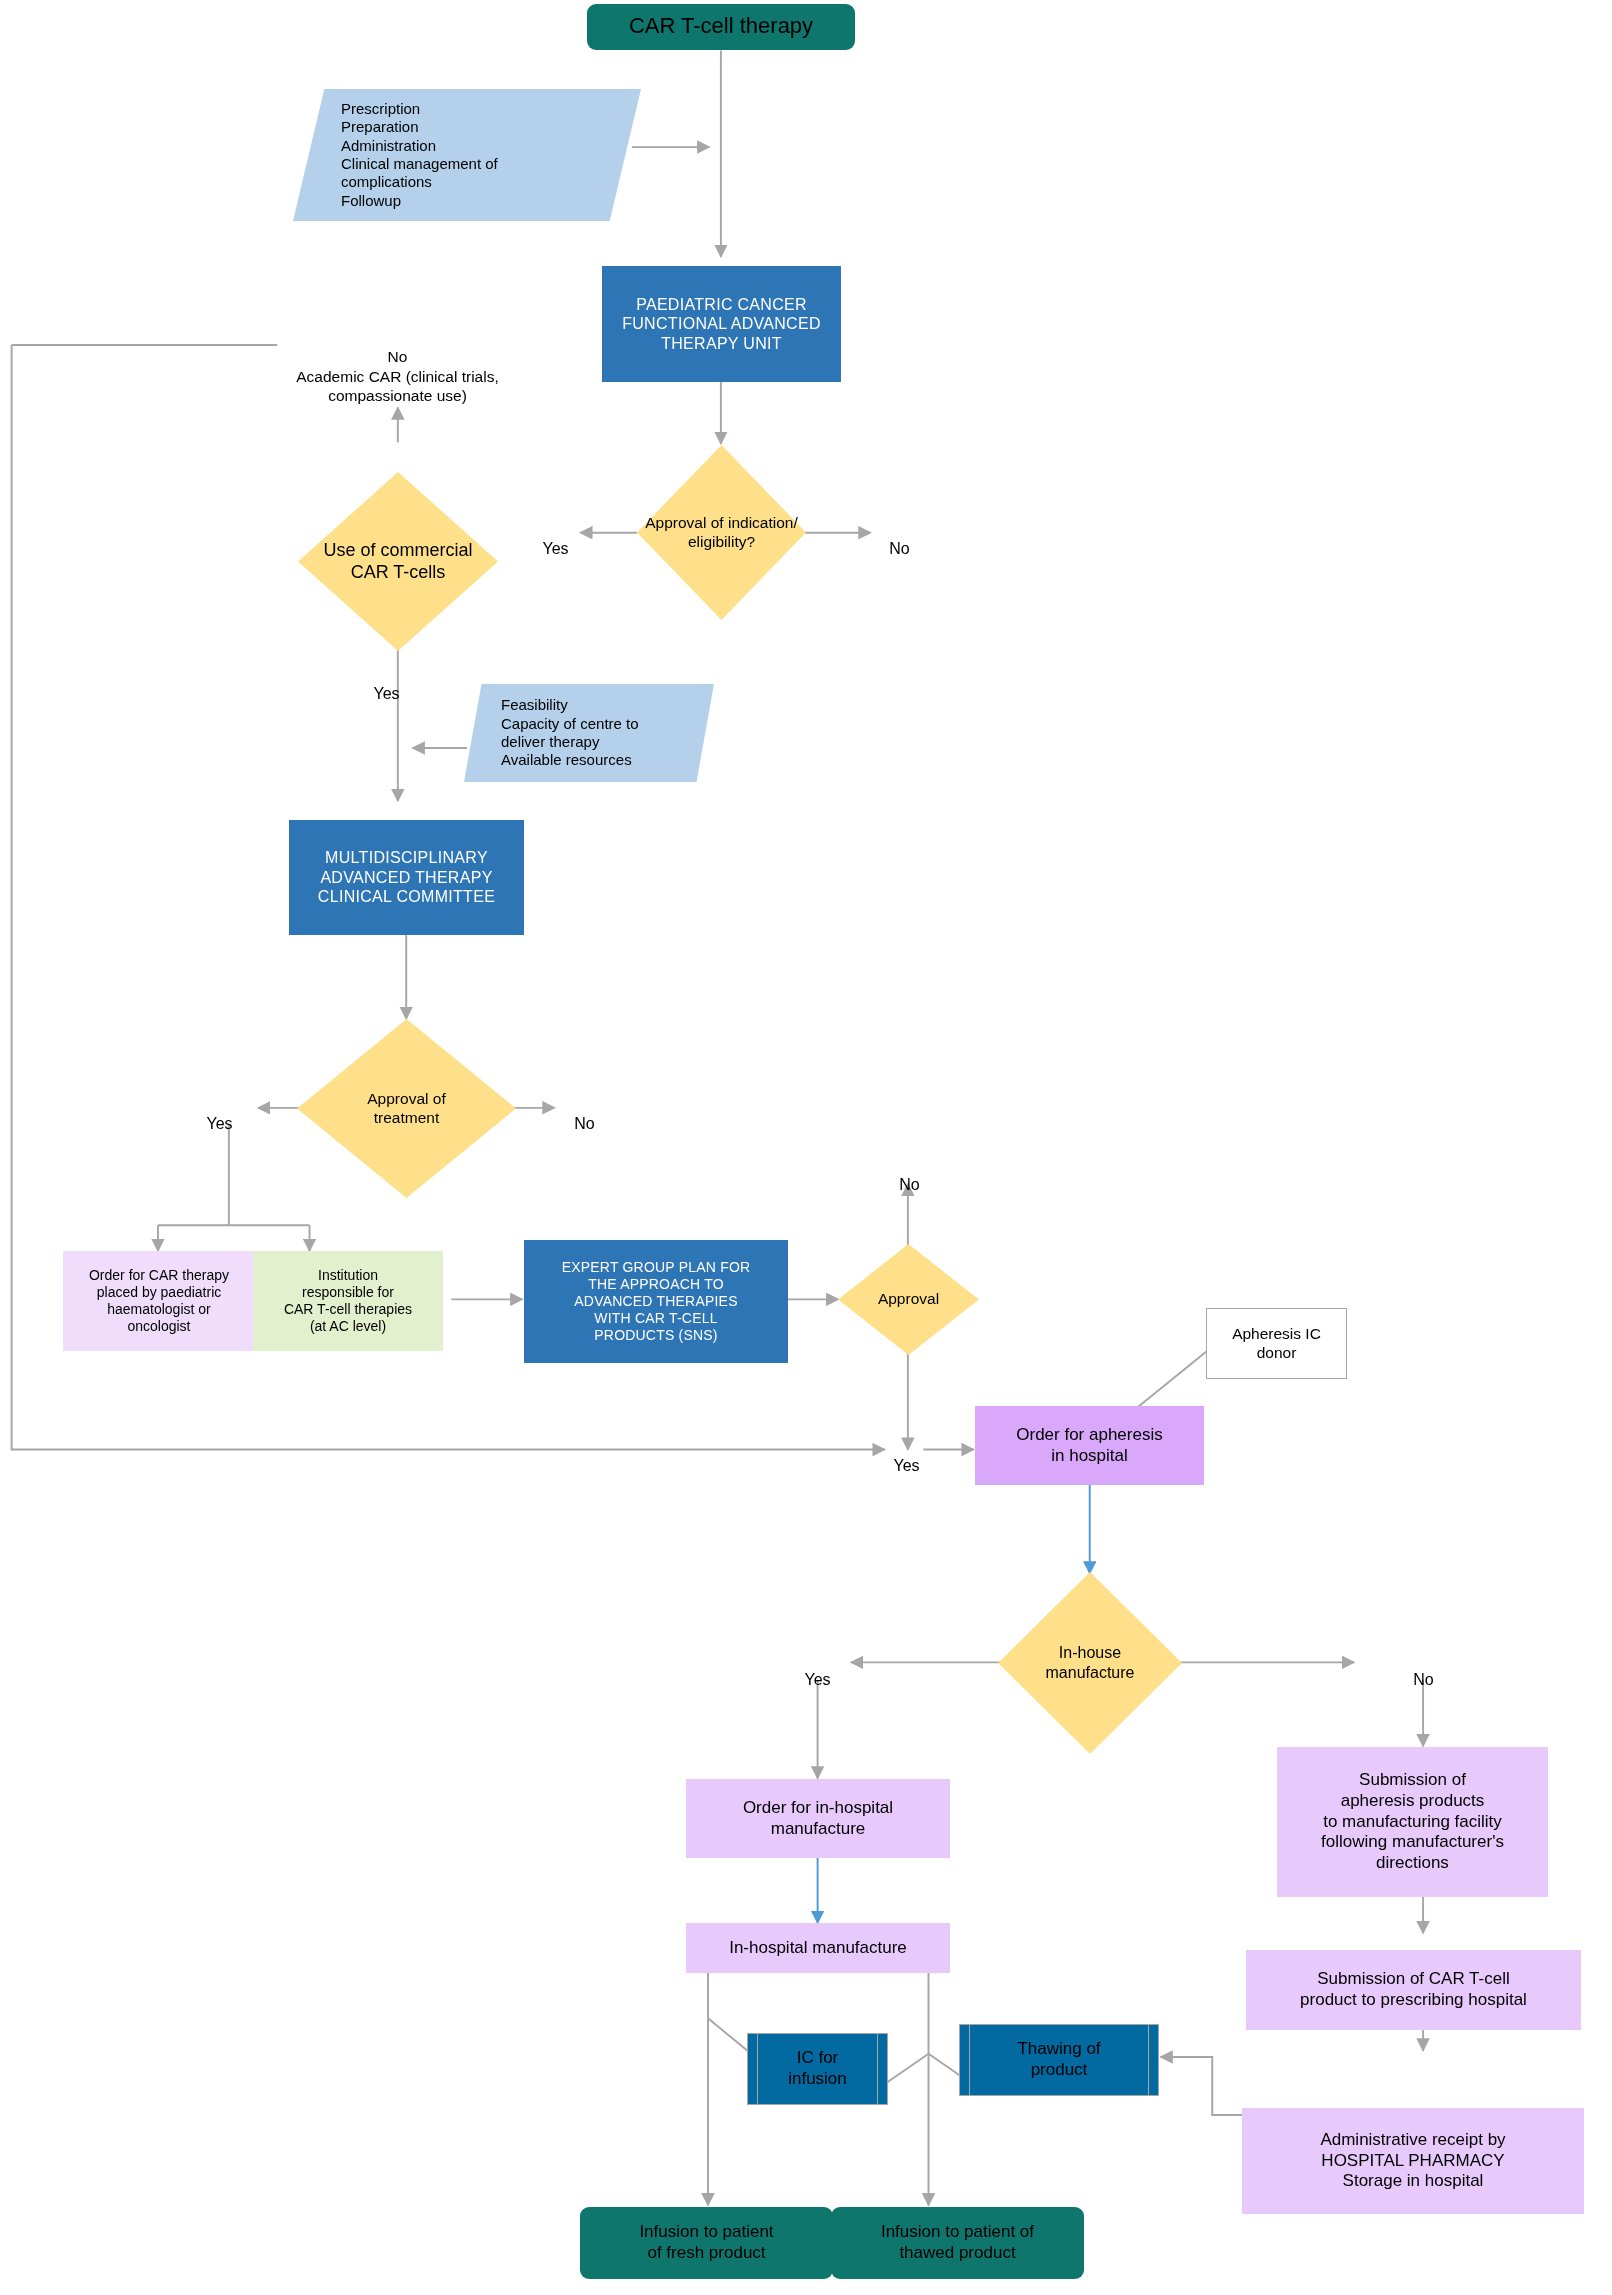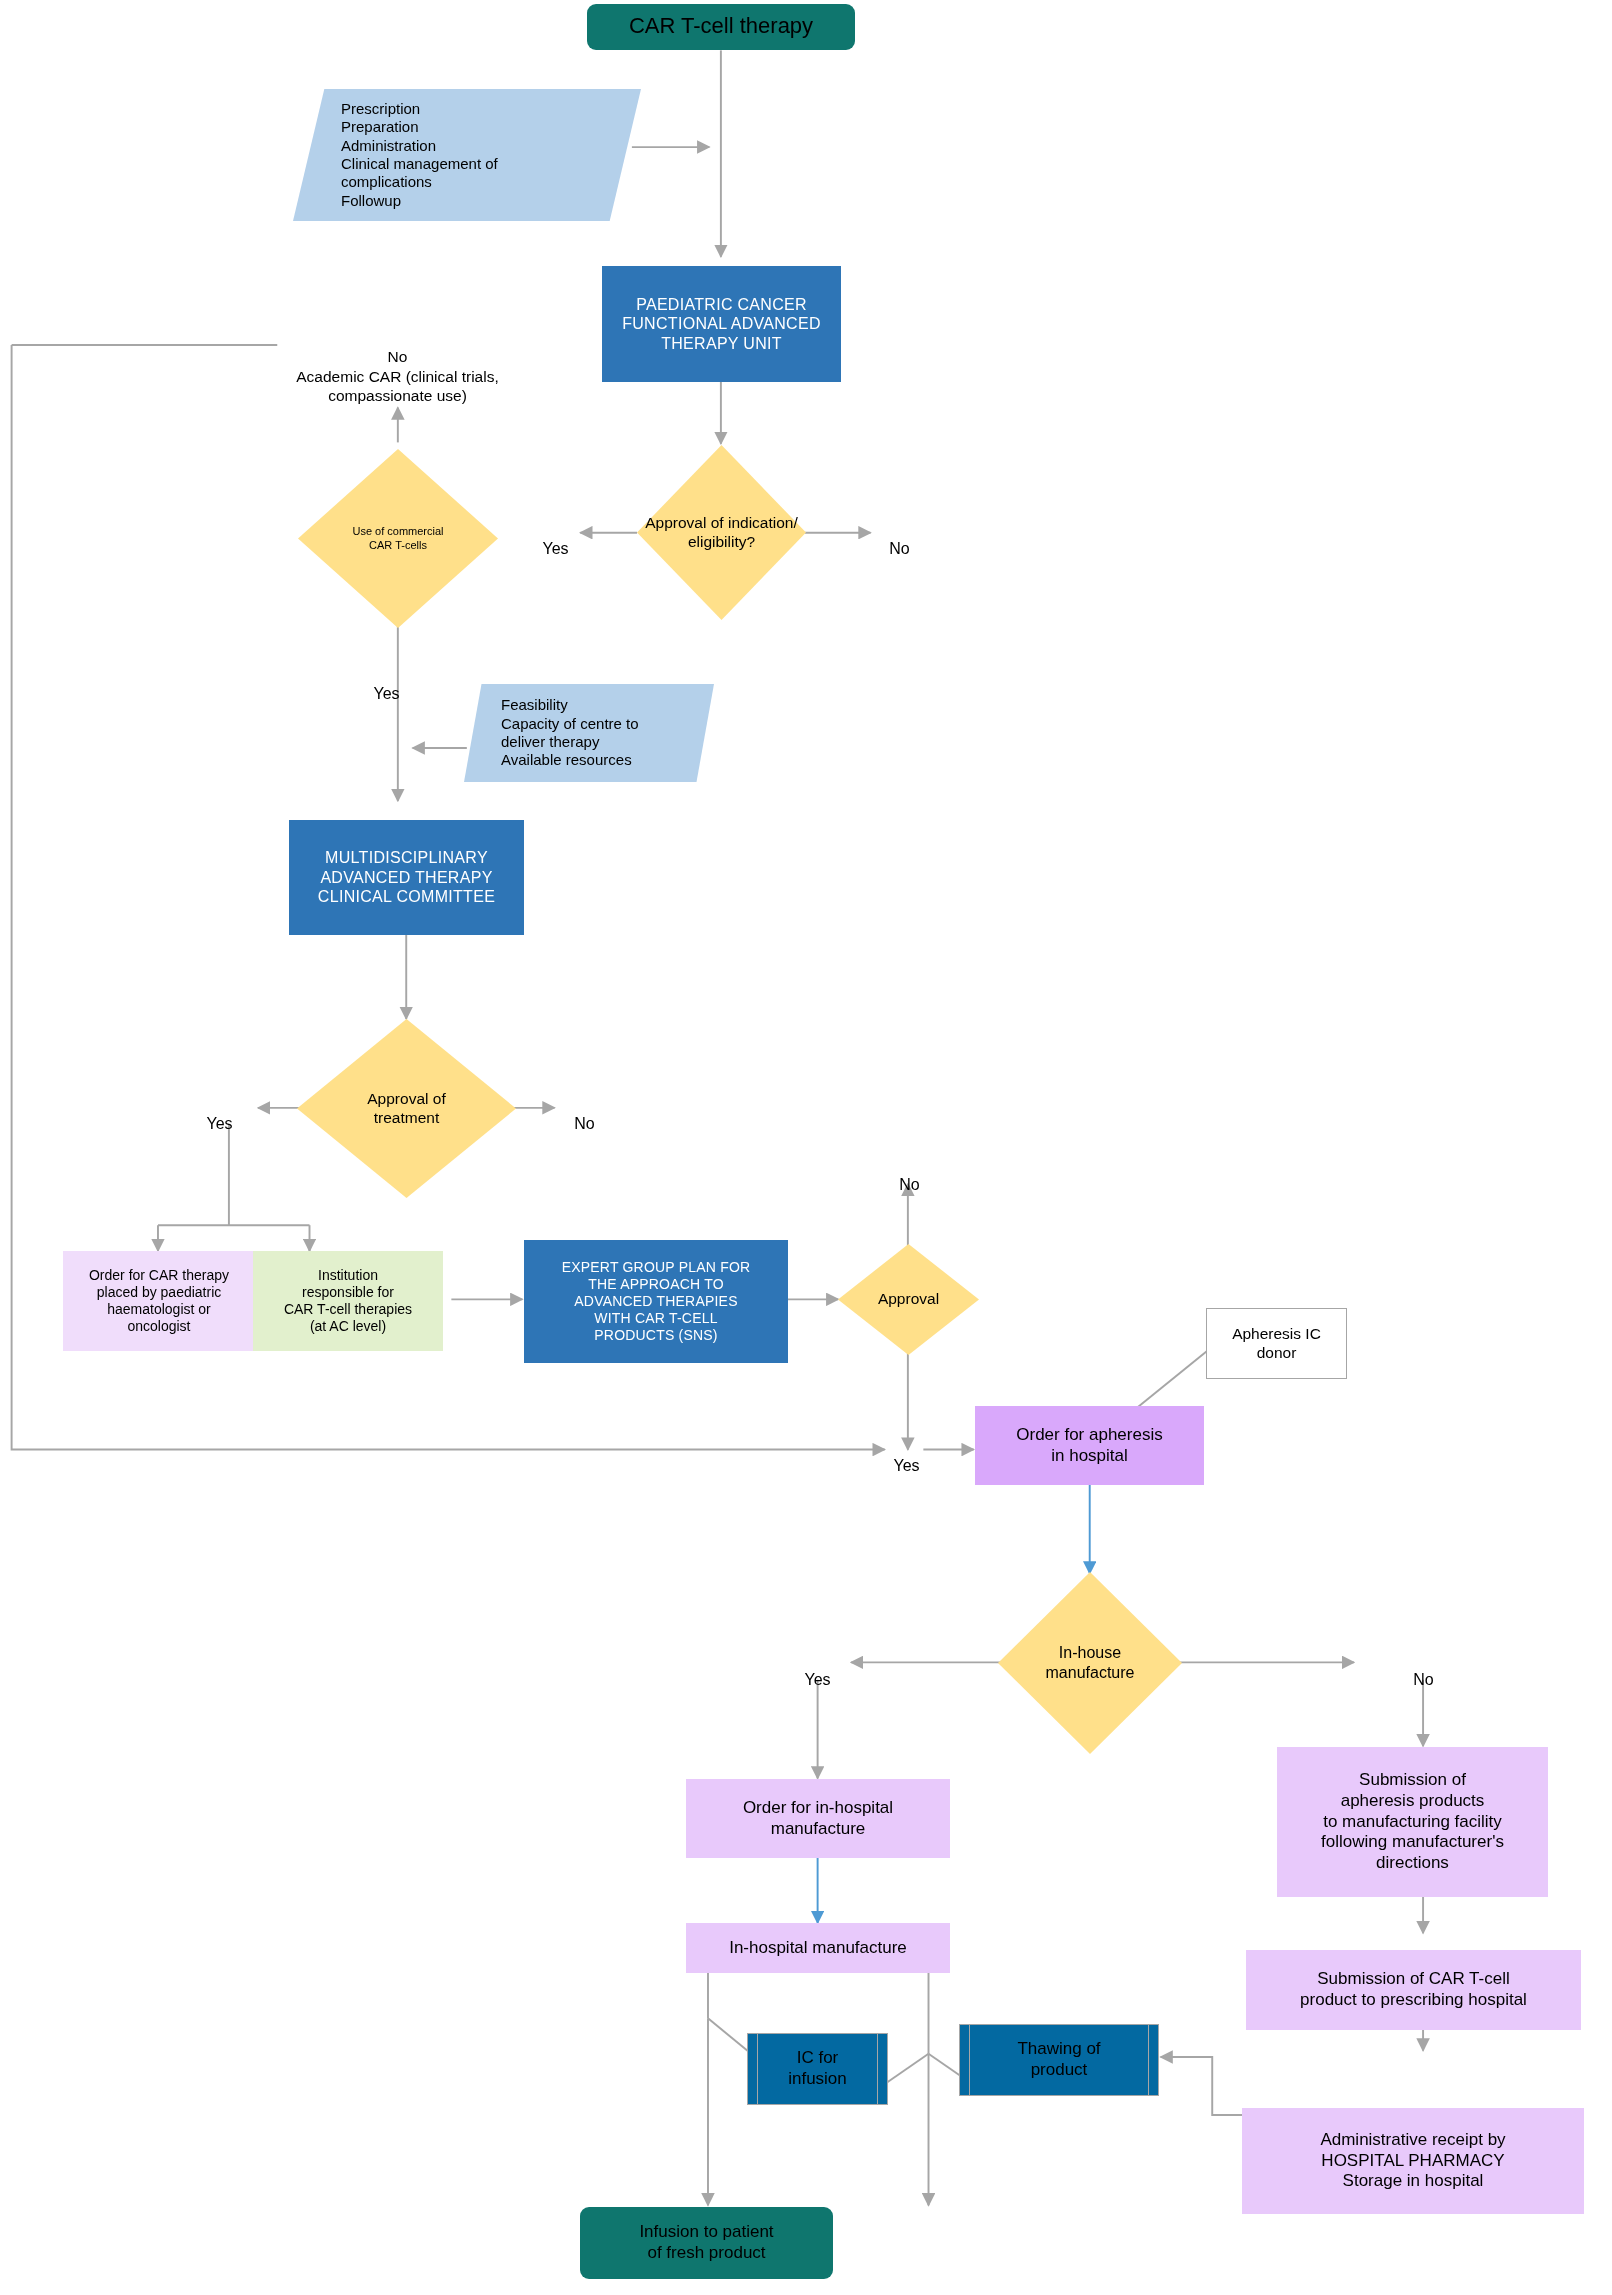--- a/index.html
+++ b/index.html
@@ -141,21 +141,21 @@
 FUNCTIONAL ADVANCED
 THERAPY UNIT</span>
   </div>
 
   <div class="node diamond" style="left:637px;top:445px;width:169px;height:175px;font-size:15.5px;">
     <div class="dshape"></div>
     <span>Approval of indication/
 eligibility?</span>
   </div>
 
-  <div class="node diamond" style="left:298px;top:449px;width:200px;height:179px;font-size:11px;">
+  <div class="node diamond" style="left:298px;top:472px;width:200px;height:179px;font-size:18px;">
     <div class="dshape"></div>
     <span>Use of commercial
 CAR T-cells</span>
   </div>
 
   <div class="lbl" style="left:246px;top:328px;width:303px;font-size:15.5px;">
     <span>No
 Academic CAR (clinical trials,
 compassionate use)</span>
   </div>
@@ -258,20 +258,24 @@
     <span>Administrative receipt by
 HOSPITAL PHARMACY
 Storage in hospital</span>
   </div>
 
   <div class="node pink" style="left:580px;top:2207px;width:253px;height:72px;font-size:17px;">
     <span>Infusion to patient
 of fresh product</span>
   </div>
 
+  <div class="node pink" style="left:831px;top:2207px;width:253px;height:72px;font-size:17px;">
+    <span>Infusion to patient of
+thawed product</span>
+  </div>
 
   <div class="lbl" style="left:533px;top:519px;width:45px;font-size:16px;">
     <span>Yes</span>
   </div>
   <div class="lbl" style="left:877px;top:519px;width:45px;font-size:16px;">
     <span>No</span>
   </div>
   <div class="lbl" style="left:364px;top:664px;width:45px;font-size:16px;">
     <span>Yes</span>
   </div>

